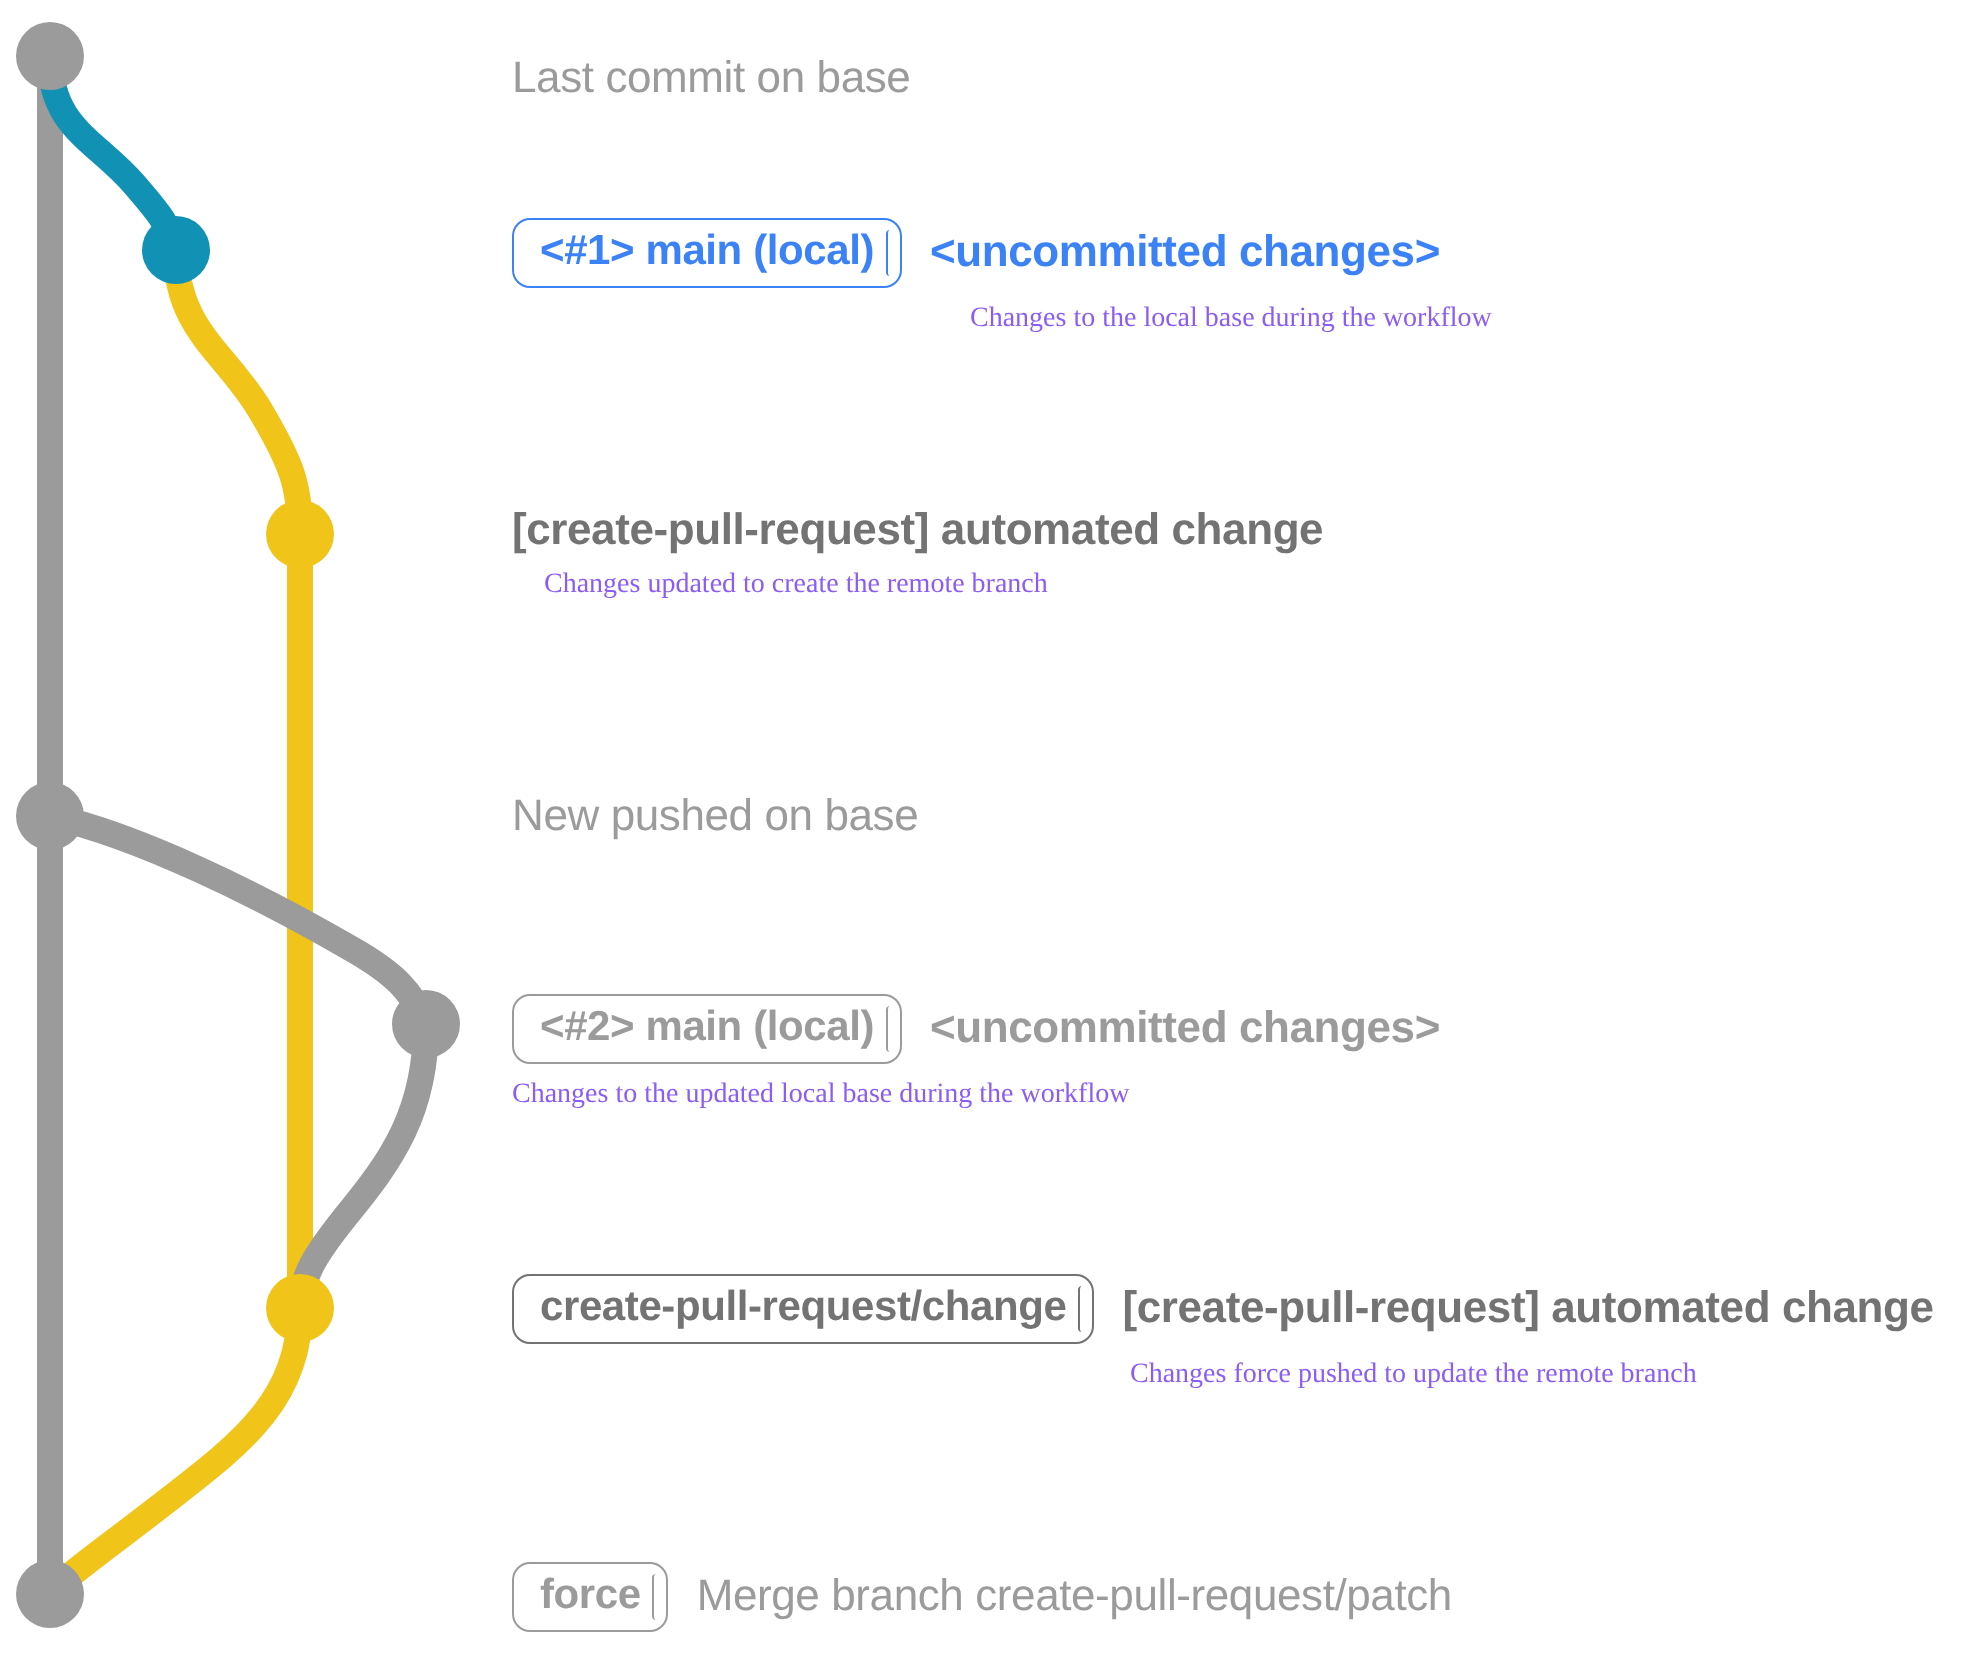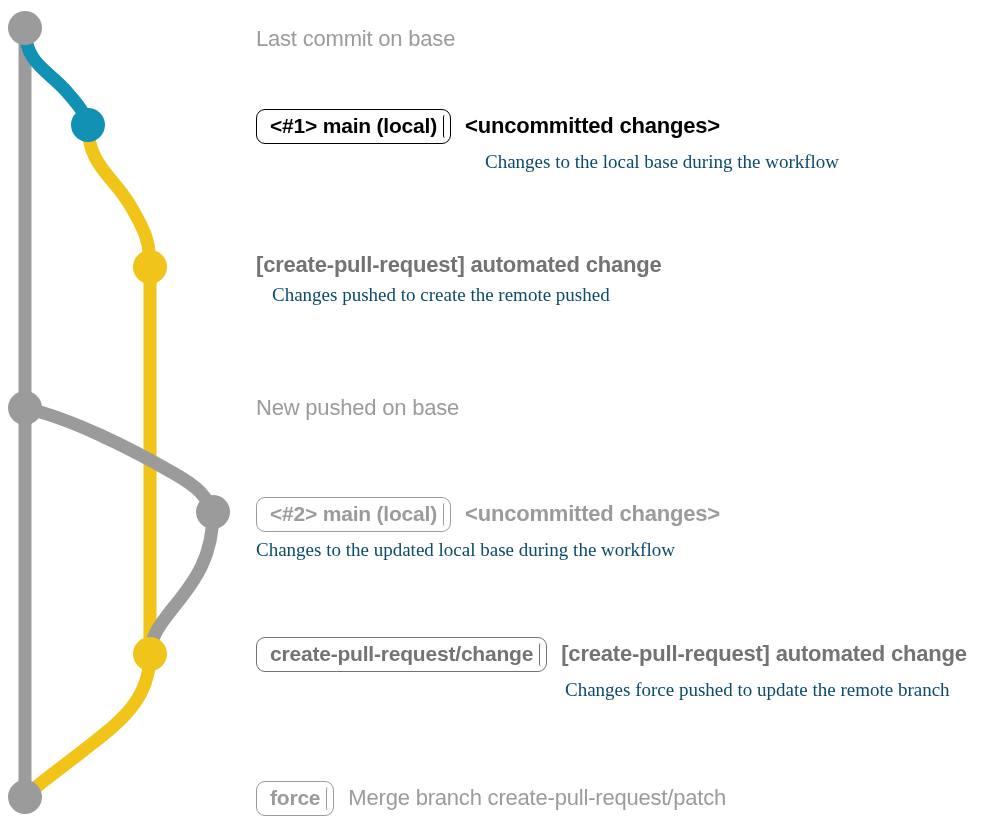--- a/index.html
+++ b/index.html
@@ -80,29 +80,29 @@
   }
   .headline.with-pill { margin-left: 14px; }
 
   
   .headline.plain {
     font-weight: normal;
   }
 
   .subtext {
     font-family: "Liberation Serif", serif;
-    font-size: 19px;
-    color: #0c4a6e;
+    font-size: 14px;
+    color: #8b5cf6;
     white-space: nowrap;
     line-height: 1.1;
     margin-top: 8px;
   }
 
   
-  .c-teal   { color: #000000; }
+  .c-teal   { color: #3b82f6; }
   .c-yellow { color: #737373; }
   .c-gray   { color: #9b9b9b; }
 </style>
 </head>
 <body>
 
 <svg id="graph-svg" viewBox="0 0 981 827" aria-hidden="true">
 
   <path d="M25,28 L25,797" fill="none" stroke="#9b9b9b" stroke-width="13" stroke-linecap="round"></path>
 
@@ -138,21 +138,21 @@
       <span class="ref-pill c-teal">&lt;#1&gt; main (local)</span>
       <span class="headline with-pill c-teal">&lt;uncommitted changes&gt;</span>
     </div>
     <div class="subtext" style="margin-left:229px;">Changes to the local base during the workflow</div>
   </div>
 
   <div class="commit-row" style="left:256px; top:253px;">
     <div class="row-head">
       <span class="headline c-yellow">[create-pull-request] automated change</span>
     </div>
-    <div class="subtext" style="margin-left:16px;">Changes pushed to create the remote pushed</div>
+    <div class="subtext" style="margin-left:16px;">Changes updated to create the remote branch</div>
   </div>
 
   <div class="commit-row" style="left:256px; top:396px;">
     <div class="row-head">
       <span class="headline plain c-gray">New pushed on base</span>
     </div>
   </div>
 
   <div class="commit-row" style="left:256px; top:497px;">
     <div class="row-head">

